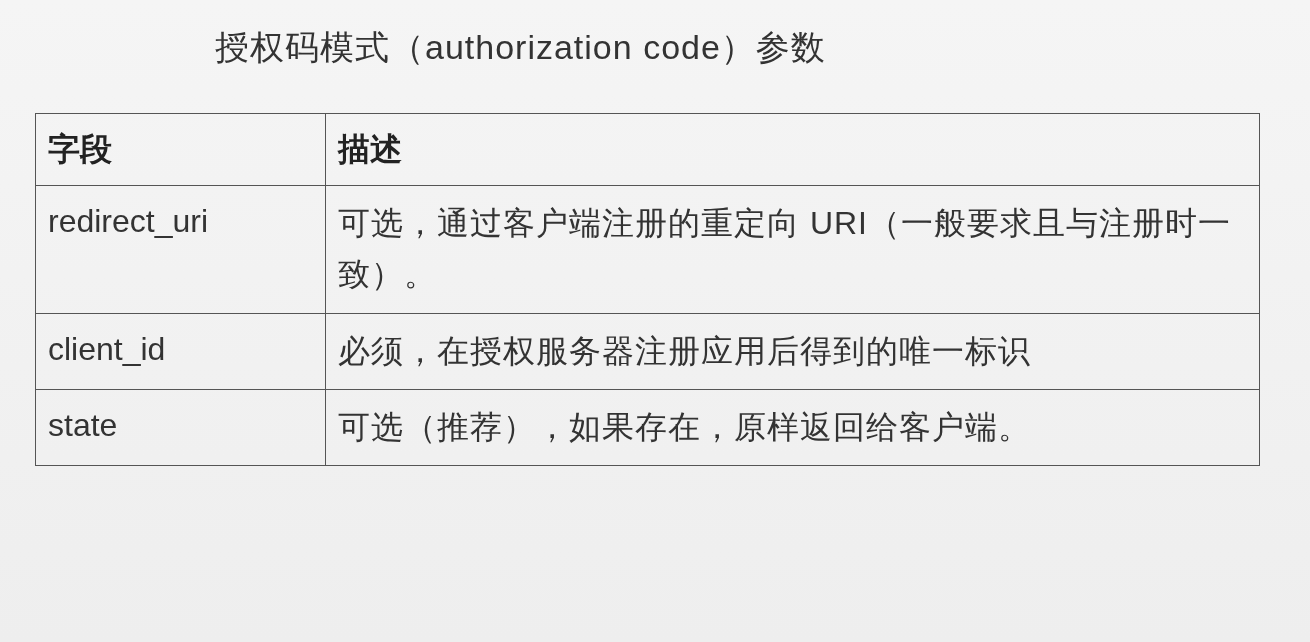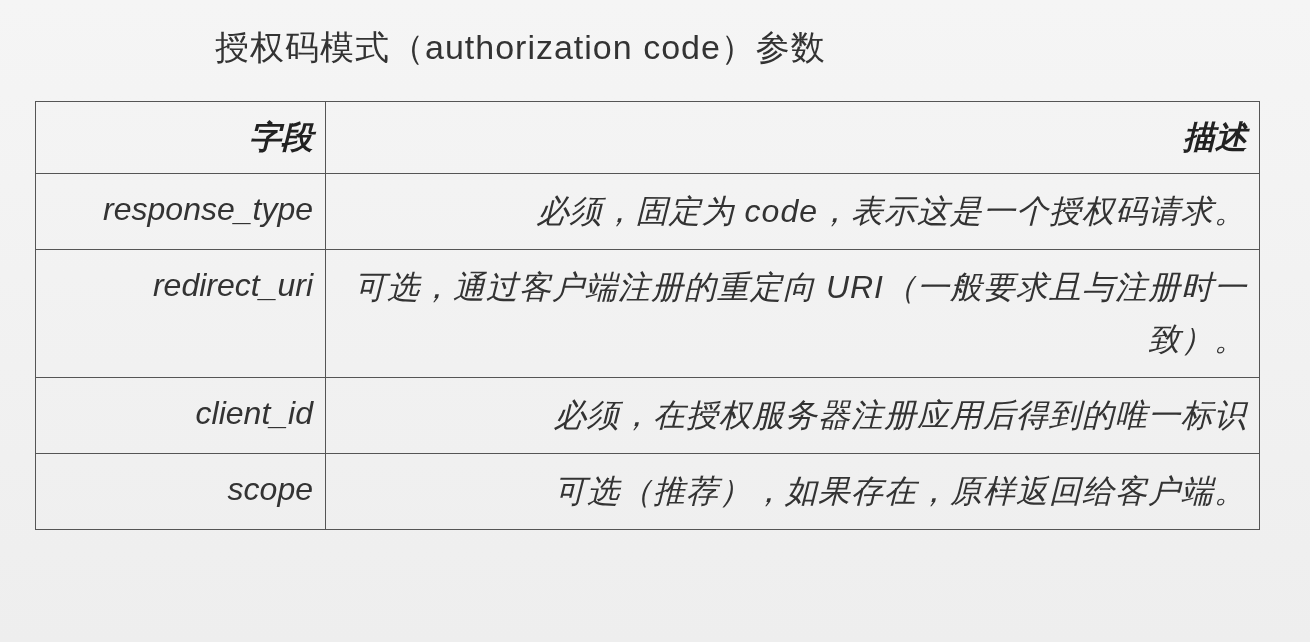--- a/index.html
+++ b/index.html
@@ -14,36 +14,35 @@
       font-family: "Microsoft YaHei", "PingFang SC", "Hiragino Sans GB", sans-serif;
       color: #333333;
       padding: 20px 35px;
     }
     .title {
       font-size: 34px;
       font-weight: 400;
       color: #333333;
       margin-left: 180px;
       margin-top: 5px;
-      margin-bottom: 30px;
+      margin-bottom: 42px;
       letter-spacing: 1px;
     }
     table {
       width: 1225px;
       border-collapse: collapse;
       background: transparent;
     }
     th, td {
       border: 1.5px solid #555555;
       padding: 12px 12px;
-      text-align: right;
+      text-align: left;
       vertical-align: top;
       font-size: 32px;
       line-height: 1.6;
-      font-style: italic;
     }
     th {
       font-weight: 700;
       font-size: 32px;
       color: #222222;
       padding: 10px 12px;
     }
     th:first-child, td:first-child {
       width: 290px;
     }
@@ -66,29 +65,25 @@
 
 <table>
   <thead>
     <tr>
       <th>字段</th>
       <th>描述</th>
     </tr>
   </thead>
   <tbody>
     <tr>
-      <td class="field-name">response_type</td>
-      <td class="description">必须，固定为 code，表示这是一个授权码请求。</td>
-    </tr>
-    <tr>
       <td class="field-name">redirect_uri</td>
       <td class="description">可选，通过客户端注册的重定向 URI（一般要求且与注册时一致）。</td>
     </tr>
     <tr>
       <td class="field-name">client_id</td>
       <td class="description">必须，在授权服务器注册应用后得到的唯一标识</td>
     </tr>
     <tr>
-      <td class="field-name">scope</td>
+      <td class="field-name">state</td>
       <td class="description">可选（推荐），如果存在，原样返回给客户端。</td>
     </tr>
   </tbody>
 </table>
 
 </body></html>

